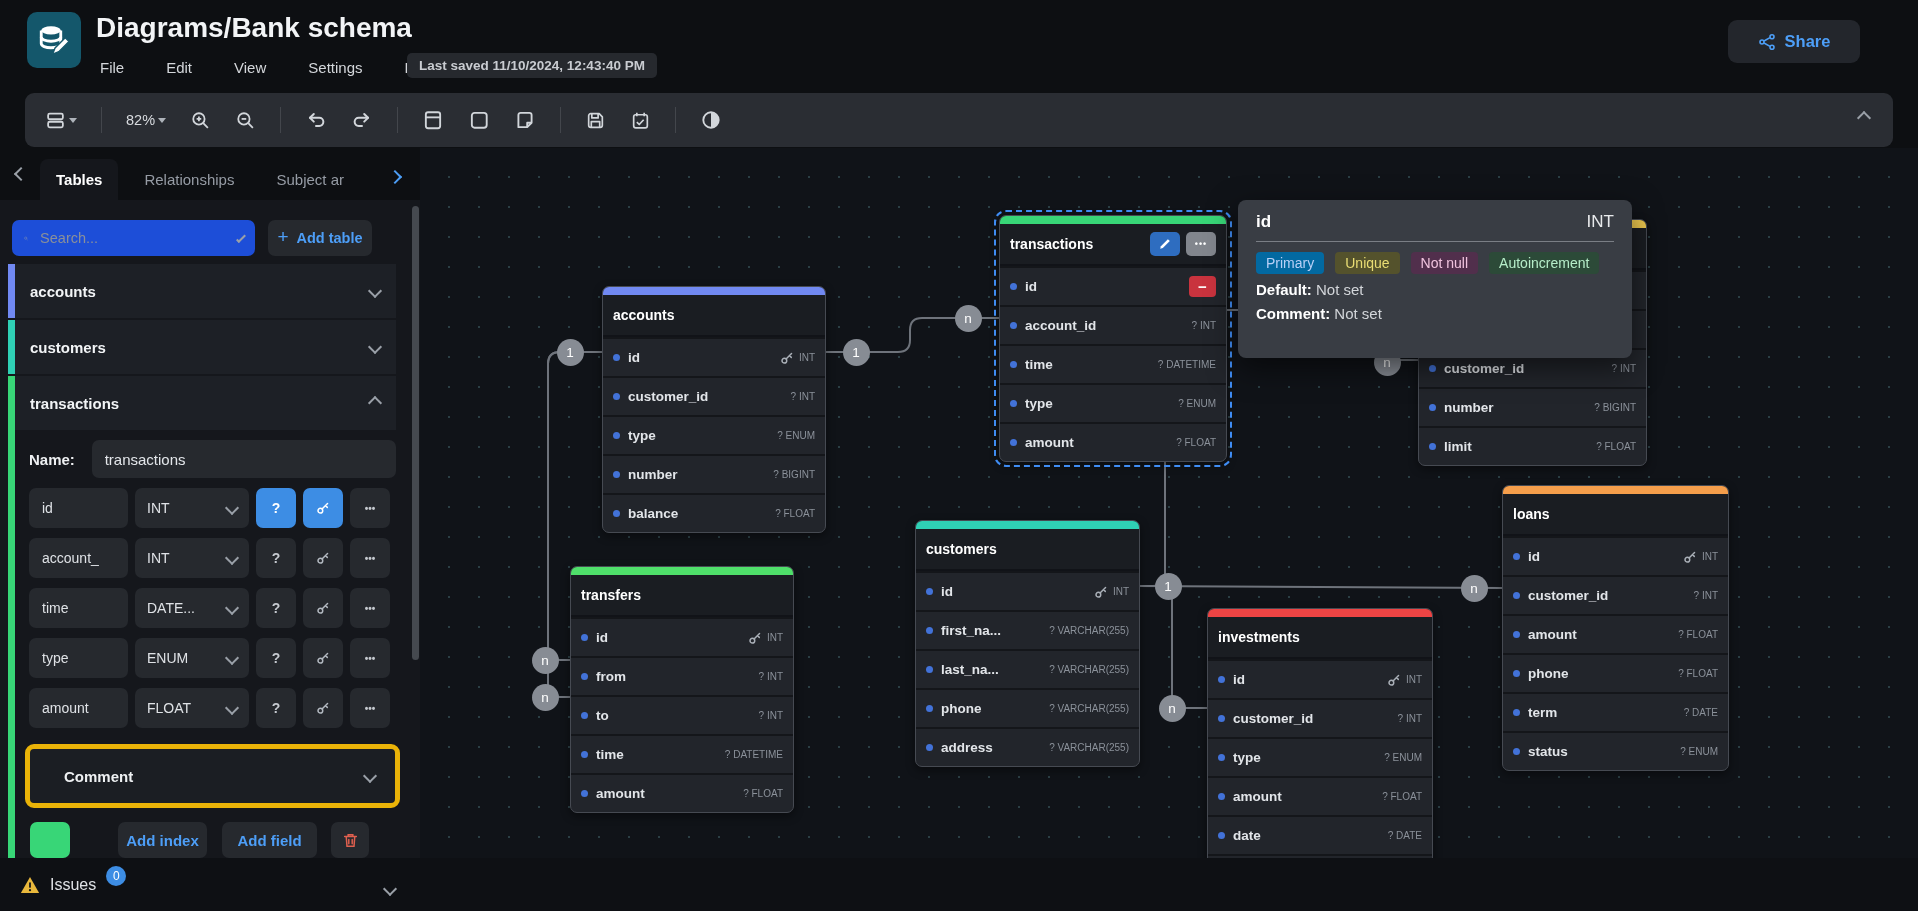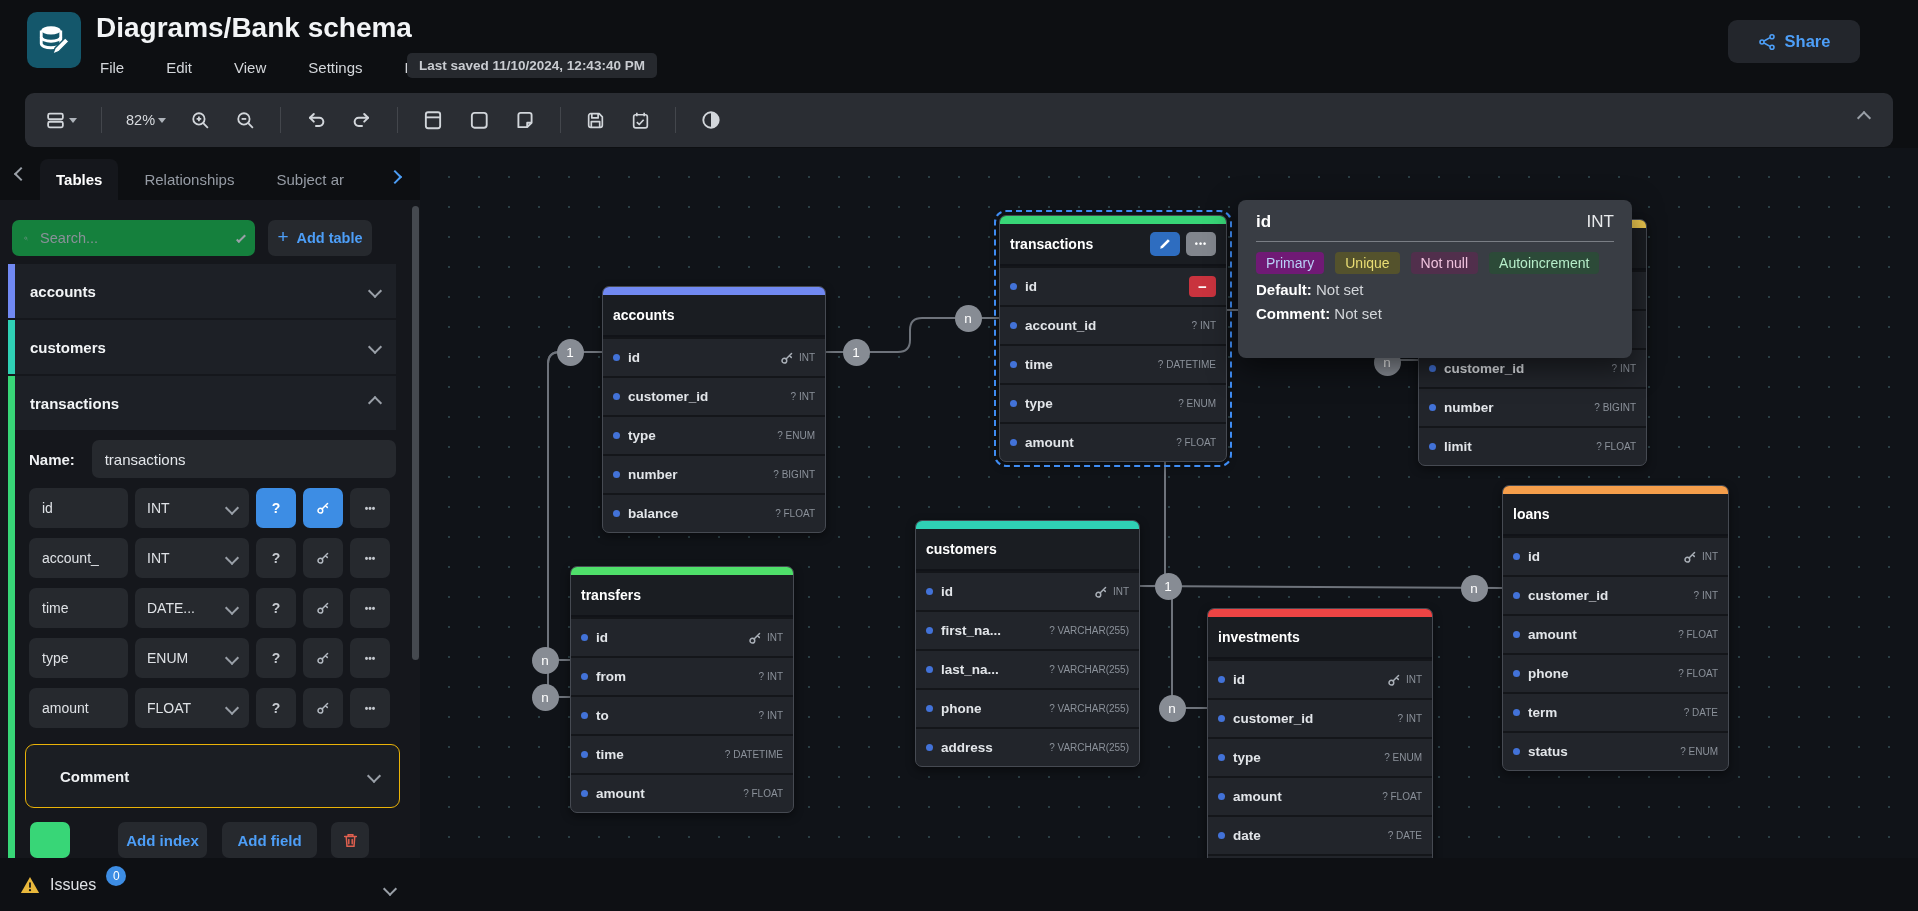--- a/index.html
+++ b/index.html
@@ -29,41 +29,41 @@
   .chev.blue{border-color:#4d9ef7;}
   
   #sidebar{position:absolute;left:0;top:148px;width:420px;height:710px;z-index:10;}
   #tabbar{position:absolute;left:0;top:0;width:100%;height:52px;display:flex;align-items:flex-end;padding-left:10px;box-sizing:border-box;}
   #tab-left{align-self:center;margin-right:8px;padding:6px;}
   .tab{font-size:15px;color:#969ca5;padding:12px 16px;white-space:nowrap;}
   .tab.active{background:#15171c;border-radius:8px 8px 0 0;color:#ffffff;font-weight:700;}
   #tab-right{position:absolute;right:20px;top:20px;}
   #sb-content{position:absolute;left:0;top:52px;width:100%;height:658px;background:#15171c;}
   #search-row{display:flex;margin:20px 0 0 12px;gap:13px;height:36px;}
-  #search-box{width:243px;background:#15803d;border-radius:7px;display:flex;align-items:center;padding:0 12px;gap:10px;box-sizing:border-box;}
+  #search-box{width:243px;background:#1d4ed8;border-radius:7px;display:flex;align-items:center;padding:0 12px;gap:10px;box-sizing:border-box;}
   #search-box input{flex:1;background:transparent;border:0;outline:0;color:#c9ccd1;font-size:14.5px;font-family:inherit;}
   #search-box input::placeholder{color:#8a9099;}
   #add-table-btn{width:104px;background:#26292e;border-radius:7px;display:flex;align-items:center;justify-content:center;gap:8px;color:#4d9ef7;font-size:14.5px;font-weight:700;}
   #add-table-btn .plus{font-size:19px;font-weight:400;margin-top:-2px;}
   #tables-list{margin:8px 24px 0 8px;}
   .acc-block{position:relative;margin-bottom:2px;}
   .acc-strip{position:absolute;left:0;top:0;bottom:0;width:7px;}
   .acc-head{height:54px;background:#1d2026;display:flex;align-items:center;padding:0 16px 0 22px;}
   .acc-head .lbl{flex:1;font-size:15px;font-weight:700;color:#f2f4f6;}
   #tx-panel{position:relative;padding-bottom:14px;}
   #name-row{display:flex;align-items:center;margin:10px 0 0 21px;height:38px;}
   #name-row .nlbl{font-size:15px;font-weight:700;color:#eef0f2;width:63px;}
   #name-input{width:280px;height:38px;background:#26292e;border:0;border-radius:7px;outline:0;color:#e3e6ea;font-size:15px;padding:0 13px;font-family:inherit;}
   .frow{display:flex;gap:7px;margin:10px 0 0 21px;height:40px;}
   .fbtn{background:#26292e;border-radius:7px;display:flex;align-items:center;box-sizing:border-box;}
   .fname{width:99px;padding-left:13px;font-size:14px;color:#dfe2e6;}
   .ftype{width:114px;padding:0 12px;font-size:14px;color:#dfe2e6;justify-content:space-between;}
   .fsq{width:40px;justify-content:center;font-size:14px;font-weight:700;color:#c6cad0;}
   .fsq.on{background:#3d8de4;color:#fff;}
-  #comment-box{margin:16px 0 0 17px;width:375px;height:64px;border:1px solid #eab308;background:#1b1e23;border-radius:9px;display:flex;align-items:center;padding:0 20px 0 34px;box-sizing:border-box;}
+  #comment-box{margin:16px 0 0 17px;width:375px;height:64px;border:5px solid #eab308;background:#1b1e23;border-radius:9px;display:flex;align-items:center;padding:0 20px 0 34px;box-sizing:border-box;}
   #comment-box .lbl{flex:1;font-size:15px;font-weight:700;color:#eef0f2;}
   #editor-buttons{display:flex;margin:14px 0 0 22px;height:36px;}
   #color-swatch{width:40px;border-radius:7px;}
   .txtbtn{background:#26292e;border-radius:7px;color:#4d9ef7;font-size:15px;font-weight:700;display:flex;align-items:center;justify-content:center;}
   #add-index-btn{width:89px;margin-left:48px;}
   #add-field-btn{width:95px;margin-left:15px;}
   #delete-table-btn{width:38px;margin-left:14px;background:#26292e;border-radius:7px;display:flex;align-items:center;justify-content:center;}
   #sb-scrollbar{position:absolute;left:412px;top:58px;width:7px;height:454px;background:#45494f;border-radius:4px;}
   
   #footer{position:absolute;left:0;bottom:0;width:100%;height:53px;background:#0e1014;z-index:12;display:flex;align-items:center;padding-left:20px;box-sizing:border-box;gap:10px;}
@@ -391,21 +391,21 @@
       <div class="card-circle" style="left: 1373.5px; top: 348.5px;">n</div>
     </div>
 
   <div id="popover">
     <div class="prow1">
       <span class="pfield">id</span>
       <span class="ptype">INT</span>
     </div>
     <hr>
     <div id="badges">
-        <span class="badge" style="background: #701a75; color: rgb(185, 208, 247);">Primary</span>
+        <span class="badge" style="background: #0369a1; color: rgb(185, 208, 247);">Primary</span>
         <span class="badge" style="background: rgb(84, 82, 44); color: rgb(233, 221, 116);">Unique</span>
         <span class="badge" style="background: rgb(81, 47, 76); color: rgb(240, 195, 222);">Not null</span>
         <span class="badge" style="background: rgb(44, 74, 56); color: rgb(182, 237, 201);">Autoincrement</span>
       </div>
     <div class="pline"><b>Default:</b> <span>Not set</span></div>
     <div class="pline"><b>Comment:</b> <span>Not set</span></div>
   </div>
 
   <div id="header">
     <div id="logo">

